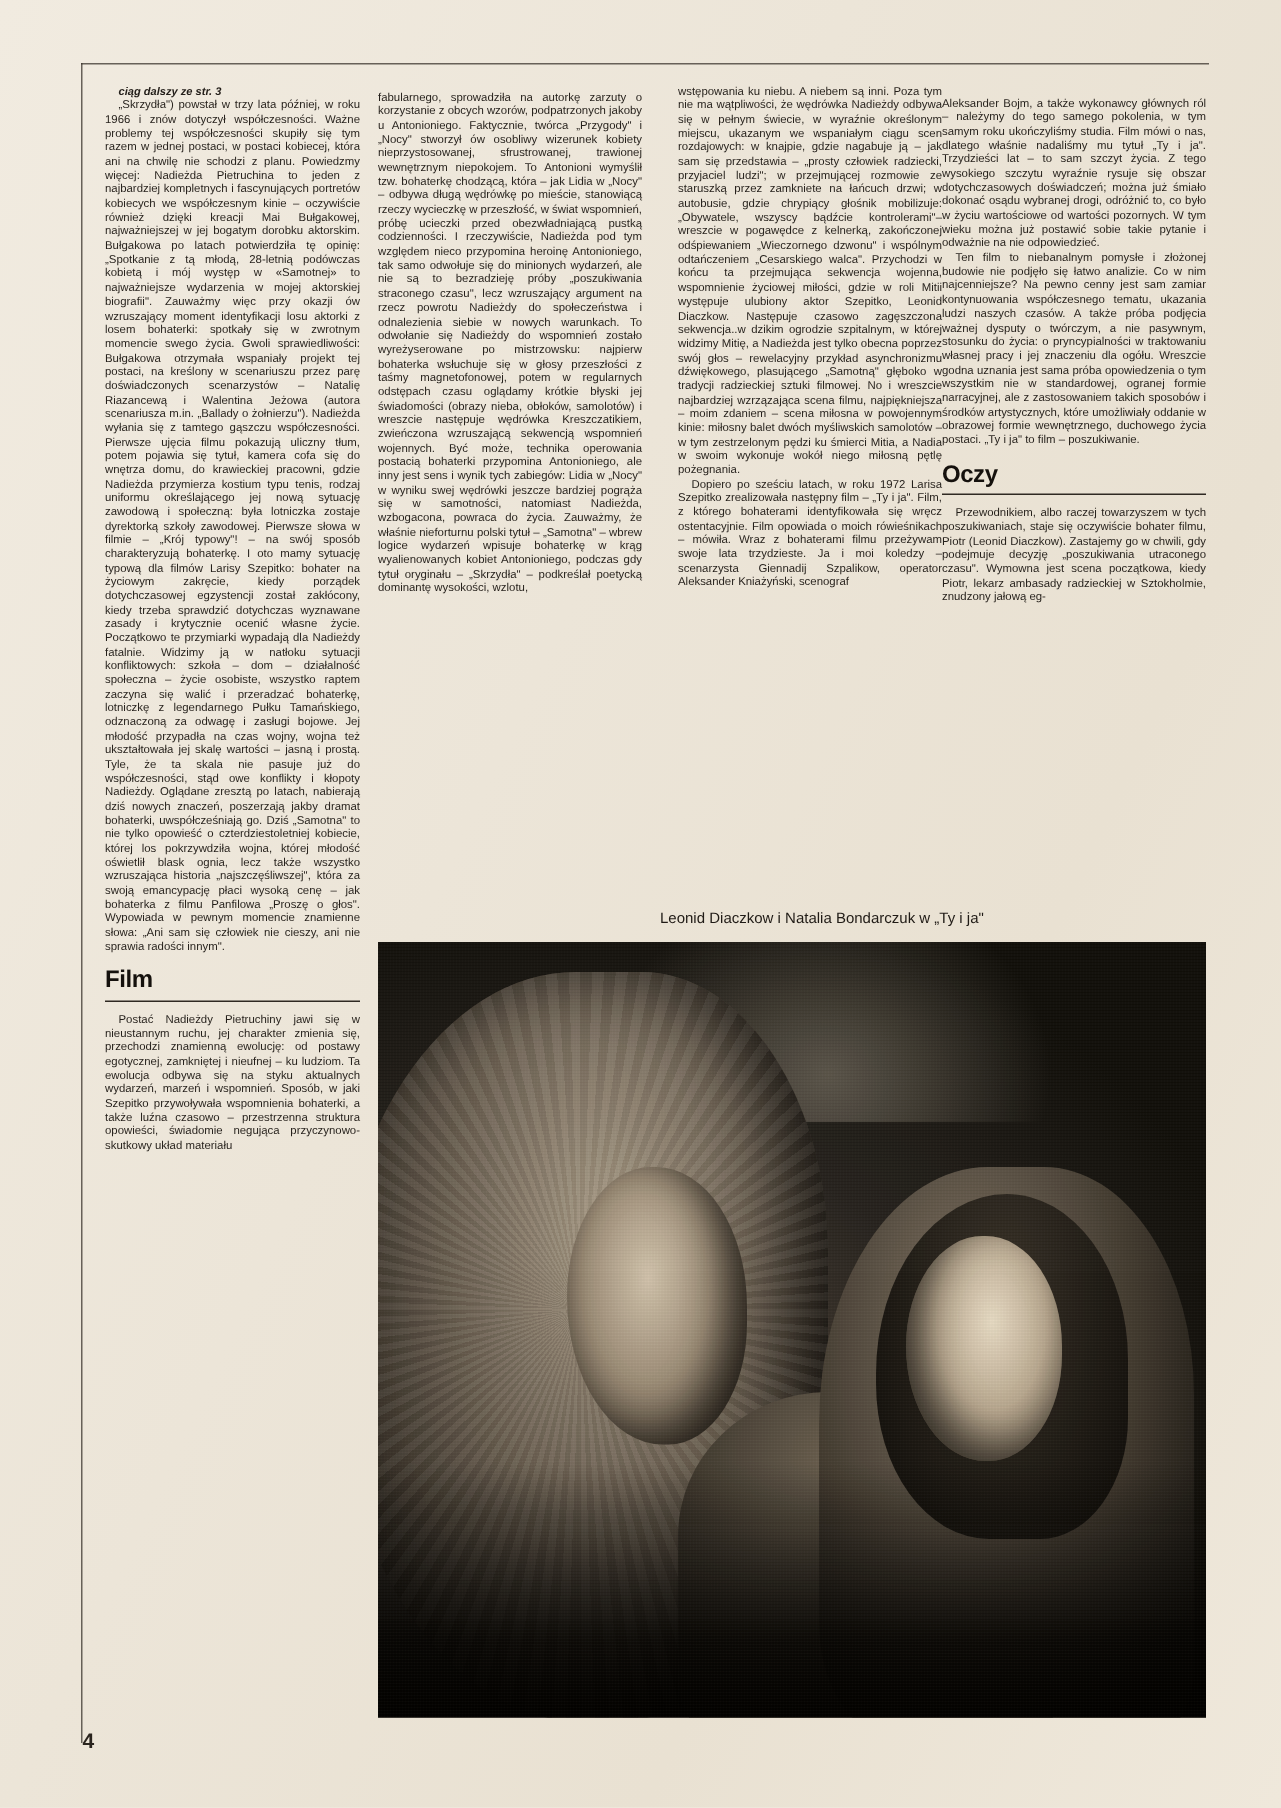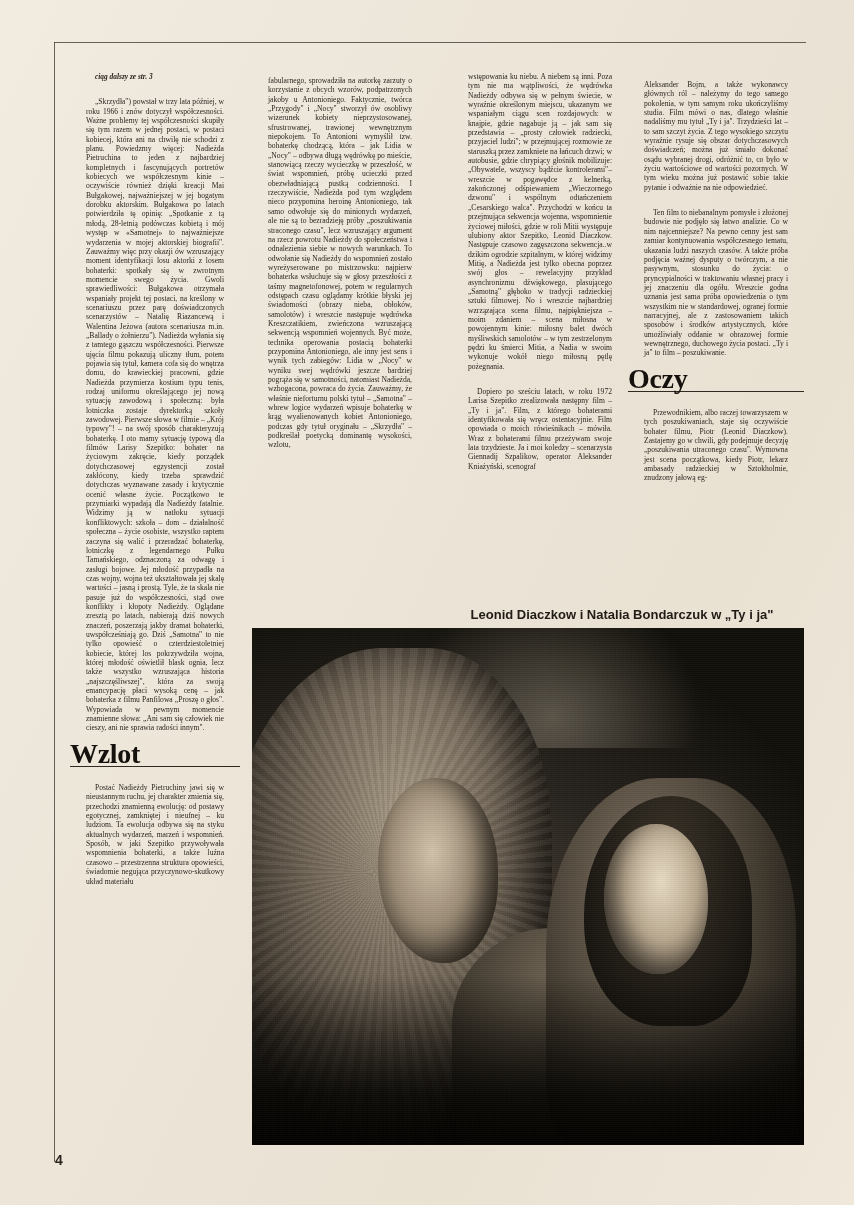--- a/index.html
+++ b/index.html
@@ -50,46 +50,44 @@
   }
   
   .col {
     position: absolute;
     font-size: 7.6px;
     line-height: 9.35px;
     text-align: justify;
     color: #241f1a;
   }
   .col p {
-    margin: 16px;
+    margin: 0;
     text-indent: 9px;
-    font-family: Liberation Serif, serif;
   }
   .col p.noindent { text-indent: 0; }
   .col1 { left: 70px; top: 56px; width: 170px; }
   .col2 { left: 252px; top: 60px; width: 176px; }
   .col3 { left: 452px; top: 56px; width: 176px; }
   .col4 { left: 628px; top: 64px; width: 176px; }
 
   .kicker {
     font-size: 7.4px;
     font-weight: bold;
     font-style: italic;
     color: #231e19;
     margin-bottom: 9px;
     text-indent: 0;
   }
   .section-head {
-    font-size: 28px;
+    font-size: 16px;
     font-weight: bold;
     color: #15110d;
     margin: 14px 0 8px 0;
     letter-spacing: -0.3px;
     text-indent: 0;
-    font-family: Liberation Serif, serif;
   }
   .head-rule {
     border-bottom: 1px solid #2f2922;
     width: 100%;
     margin-bottom: 7px;
     height: 0;
   }
   
   .photo {
     position: absolute;
@@ -174,39 +172,39 @@
     position: absolute;
     left: 150px; top: -40px;
     width: 300px; height: 160px;
     background: radial-gradient(ellipse at 50% 80%, rgba(224,212,188,.30) 0%, rgba(0,0,0,0) 70%);
   }
   .caption {
     position: absolute;
     left: 440px;
     top: 607px;
     width: 364px;
-    text-align: center;
-    font-size: 13px;
-    font-weight: bold;
+    text-align: left;
+    font-size: 10px;
+    font-weight: normal;
     color: #201b16;
   }
 </style>
 </head>
 <body>
 
 <div class="page">
   <div class="rule-top"></div>
   <div class="rule-left"></div>
 
   <div class="page-number">4</div>
 
   <div class="col col1">
     <p class="kicker">ciąg dalszy ze str. 3</p>
     <p>„Skrzydła") powstał w trzy lata później, w roku 1966 i znów dotyczył współczesności. Ważne problemy tej współczesności skupiły się tym razem w jednej postaci, w postaci kobiecej, która ani na chwilę nie schodzi z planu. Powiedzmy więcej: Nadieżda Pietruchina to jeden z najbardziej kompletnych i fascynujących portretów kobiecych we współczesnym kinie – oczywiście również dzięki kreacji Mai Bułgakowej, najważniejszej w jej bogatym dorobku aktorskim. Bułgakowa po latach potwierdziła tę opinię: „Spotkanie z tą młodą, 28-letnią podówczas kobietą i mój występ w «Samotnej» to najważniejsze wydarzenia w mojej aktorskiej biografii". Zauważmy więc przy okazji ów wzruszający moment identyfikacji losu aktorki z losem bohaterki: spotkały się w zwrotnym momencie swego życia. Gwoli sprawiedliwości: Bułgakowa otrzymała wspaniały projekt tej postaci, na kreślony w scenariuszu przez parę doświadczonych scenarzystów – Natalię Riazancewą i Walentina Jeżowa (autora scenariusza m.in. „Ballady o żołnierzu"). Nadieżda wyłania się z tamtego gąszczu współczesności. Pierwsze ujęcia filmu pokazują uliczny tłum, potem pojawia się tytuł, kamera cofa się do wnętrza domu, do krawieckiej pracowni, gdzie Nadieżda przymierza kostium typu tenis, rodzaj uniformu określającego jej nową sytuację zawodową i społeczną: była lotniczka zostaje dyrektorką szkoły zawodowej. Pierwsze słowa w filmie – „Krój typowy"! – na swój sposób charakteryzują bohaterkę. I oto mamy sytuację typową dla filmów Larisy Szepitko: bohater na życiowym zakręcie, kiedy porządek dotychczasowej egzystencji został zakłócony, kiedy trzeba sprawdzić dotychczas wyznawane zasady i krytycznie ocenić własne życie. Początkowo te przymiarki wypadają dla Nadieżdy fatalnie. Widzimy ją w natłoku sytuacji konfliktowych: szkoła – dom – działalność społeczna – życie osobiste, wszystko raptem zaczyna się walić i przeradzać bohaterkę, lotniczkę z legendarnego Pułku Tamańskiego, odznaczoną za odwagę i zasługi bojowe. Jej młodość przypadła na czas wojny, wojna też ukształtowała jej skalę wartości – jasną i prostą. Tyle, że ta skala nie pasuje już do współczesności, stąd owe konflikty i kłopoty Nadieżdy. Oglądane zresztą po latach, nabierają dziś nowych znaczeń, poszerzają jakby dramat bohaterki, uwspółcześniają go. Dziś „Samotna" to nie tylko opowieść o czterdziestoletniej kobiecie, której los pokrzywdziła wojna, której młodość oświetlił blask ognia, lecz także wszystko wzruszająca historia „najszczęśliwszej", która za swoją emancypację płaci wysoką cenę – jak bohaterka z filmu Panfilowa „Proszę o głos". Wypowiada w pewnym momencie znamienne słowa: „Ani sam się człowiek nie cieszy, ani nie sprawia radości innym".</p>
-    <div class="section-head">Wzlot</div>
+    <div class="section-head">Film</div>
     <div class="head-rule"></div>
     <p>Postać Nadieżdy Pietruchiny jawi się w nieustannym ruchu, jej charakter zmienia się, przechodzi znamienną ewolucję: od postawy egotycznej, zamkniętej i nieufnej – ku ludziom. Ta ewolucja odbywa się na styku aktualnych wydarzeń, marzeń i wspomnień. Sposób, w jaki Szepitko przywoływała wspomnienia bohaterki, a także luźna czasowo – przestrzenna struktura opowieści, świadomie negująca przyczynowo-skutkowy układ materiału</p>
   </div>
 
   <div class="col col2">
     <p class="noindent">fabularnego, sprowadziła na autorkę zarzuty o korzystanie z obcych wzorów, podpatrzonych jakoby u Antonioniego. Faktycznie, twórca „Przygody" i „Nocy" stworzył ów osobliwy wizerunek kobiety nieprzystosowanej, sfrustrowanej, trawionej wewnętrznym niepokojem. To Antonioni wymyślił tzw. bohaterkę chodzącą, która – jak Lidia w „Nocy" – odbywa długą wędrówkę po mieście, stanowiącą rzeczy wycieczkę w przeszłość, w świat wspomnień, próbę ucieczki przed obezwładniającą pustką codzienności. I rzeczywiście, Nadieżda pod tym względem nieco przypomina heroinę Antonioniego, tak samo odwołuje się do minionych wydarzeń, ale nie są to bezradzieję próby „poszukiwania straconego czasu", lecz wzruszający argument na rzecz powrotu Nadieżdy do społeczeństwa i odnalezienia siebie w nowych warunkach. To odwołanie się Nadieżdy do wspomnień zostało wyreżyserowane po mistrzowsku: najpierw bohaterka wsłuchuje się w głosy przeszłości z taśmy magnetofonowej, potem w regularnych odstępach czasu oglądamy krótkie błyski jej świadomości (obrazy nieba, obłoków, samolotów) i wreszcie następuje wędrówka Kreszczatikiem, zwieńczona wzruszającą sekwencją wspomnień wojennych. Być może, technika operowania postacią bohaterki przypomina Antonioniego, ale inny jest sens i wynik tych zabiegów: Lidia w „Nocy" w wyniku swej wędrówki jeszcze bardziej pogrąża się w samotności, natomiast Nadieżda, wzbogacona, powraca do życia. Zauważmy, że właśnie nieforturnu polski tytuł – „Samotna" – wbrew logice wydarzeń wpisuje bohaterkę w krąg wyalienowanych kobiet Antonioniego, podczas gdy tytuł oryginału – „Skrzydła" – podkreślał poetycką dominantę wysokości, wzlotu,</p>
   </div>
 
   <div class="col col3">
     <p class="noindent">wstępowania ku niebu. A niebem są inni. Poza tym nie ma wątpliwości, że wędrówka Nadieżdy odbywa się w pełnym świecie, w wyraźnie określonym miejscu, ukazanym we wspaniałym ciągu scen rozdajowych: w knajpie, gdzie nagabuje ją – jak sam się przedstawia – „prosty człowiek radziecki, przyjaciel ludzi"; w przejmującej rozmowie ze staruszką przez zamkniete na łańcuch drzwi; w autobusie, gdzie chrypiący głośnik mobilizuje: „Obywatele, wszyscy bądźcie kontrolerami"– wreszcie w pogawędce z kelnerką, zakończonej odśpiewaniem „Wieczornego dzwonu" i wspólnym odtańczeniem „Cesarskiego walca". Przychodzi w końcu ta przejmująca sekwencja wojenna, wspomnienie życiowej miłości, gdzie w roli Mitii występuje ulubiony aktor Szepitko, Leonid Diaczkow. Następuje czasowo zagęszczona sekwencja..w dzikim ogrodzie szpitalnym, w której widzimy Mitię, a Nadieżda jest tylko obecna poprzez swój głos – rewelacyjny przykład asynchronizmu dźwiękowego, plasującego „Samotną" głęboko w tradycji radzieckiej sztuki filmowej. No i wreszcie najbardziej wzrzązająca scena filmu, najpiękniejsza – moim zdaniem – scena miłosna w powojennym kinie: miłosny balet dwóch myśliwskich samolotów – w tym zestrzelonym pędzi ku śmierci Mitia, a Nadia w swoim wykonuje wokół niego miłosną pętlę pożegnania.</p>

